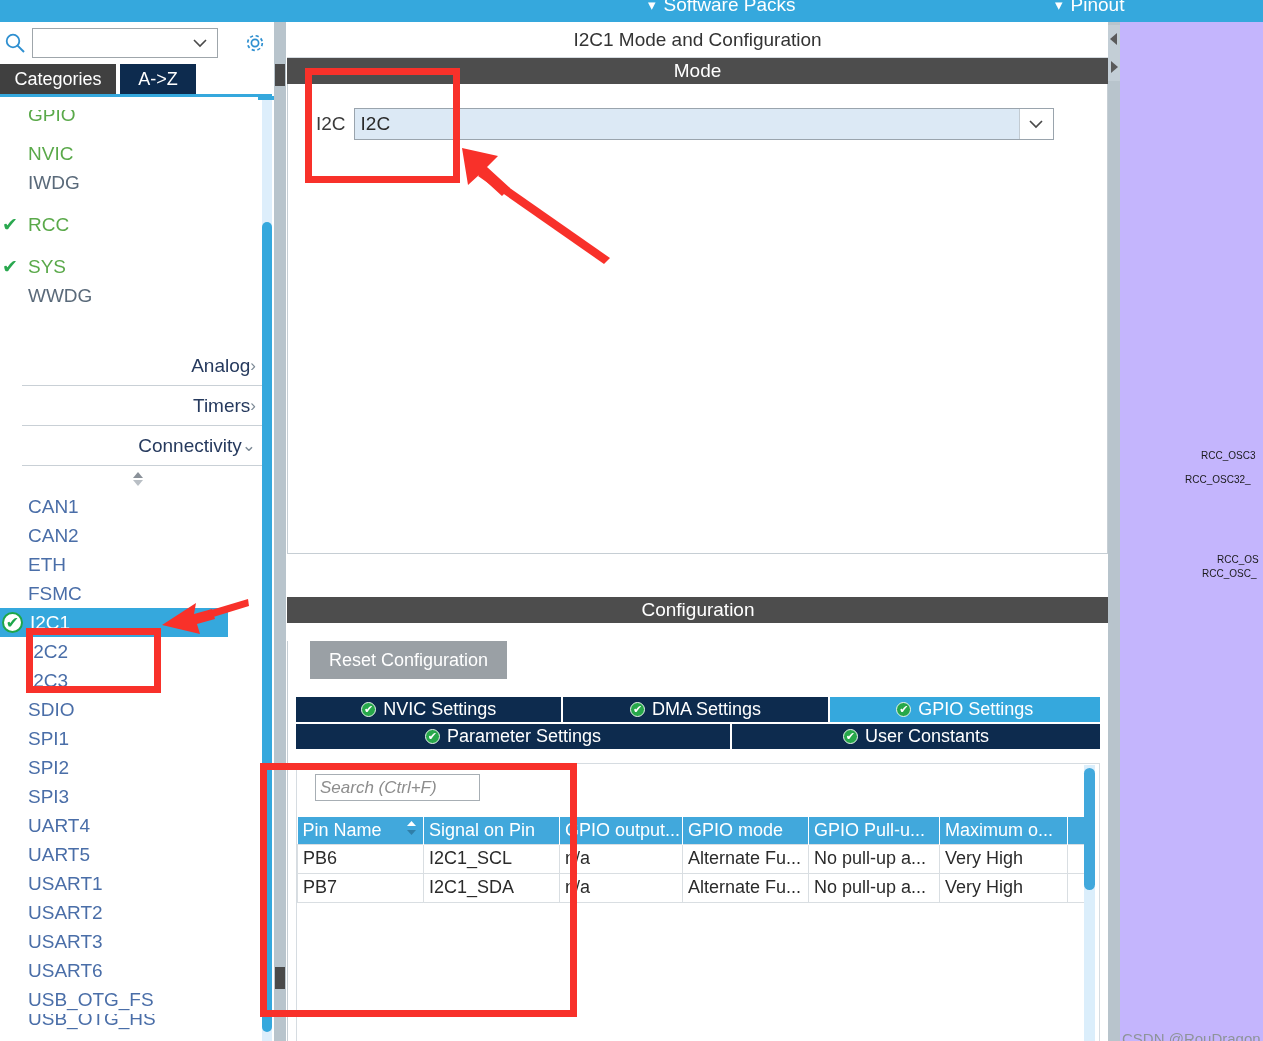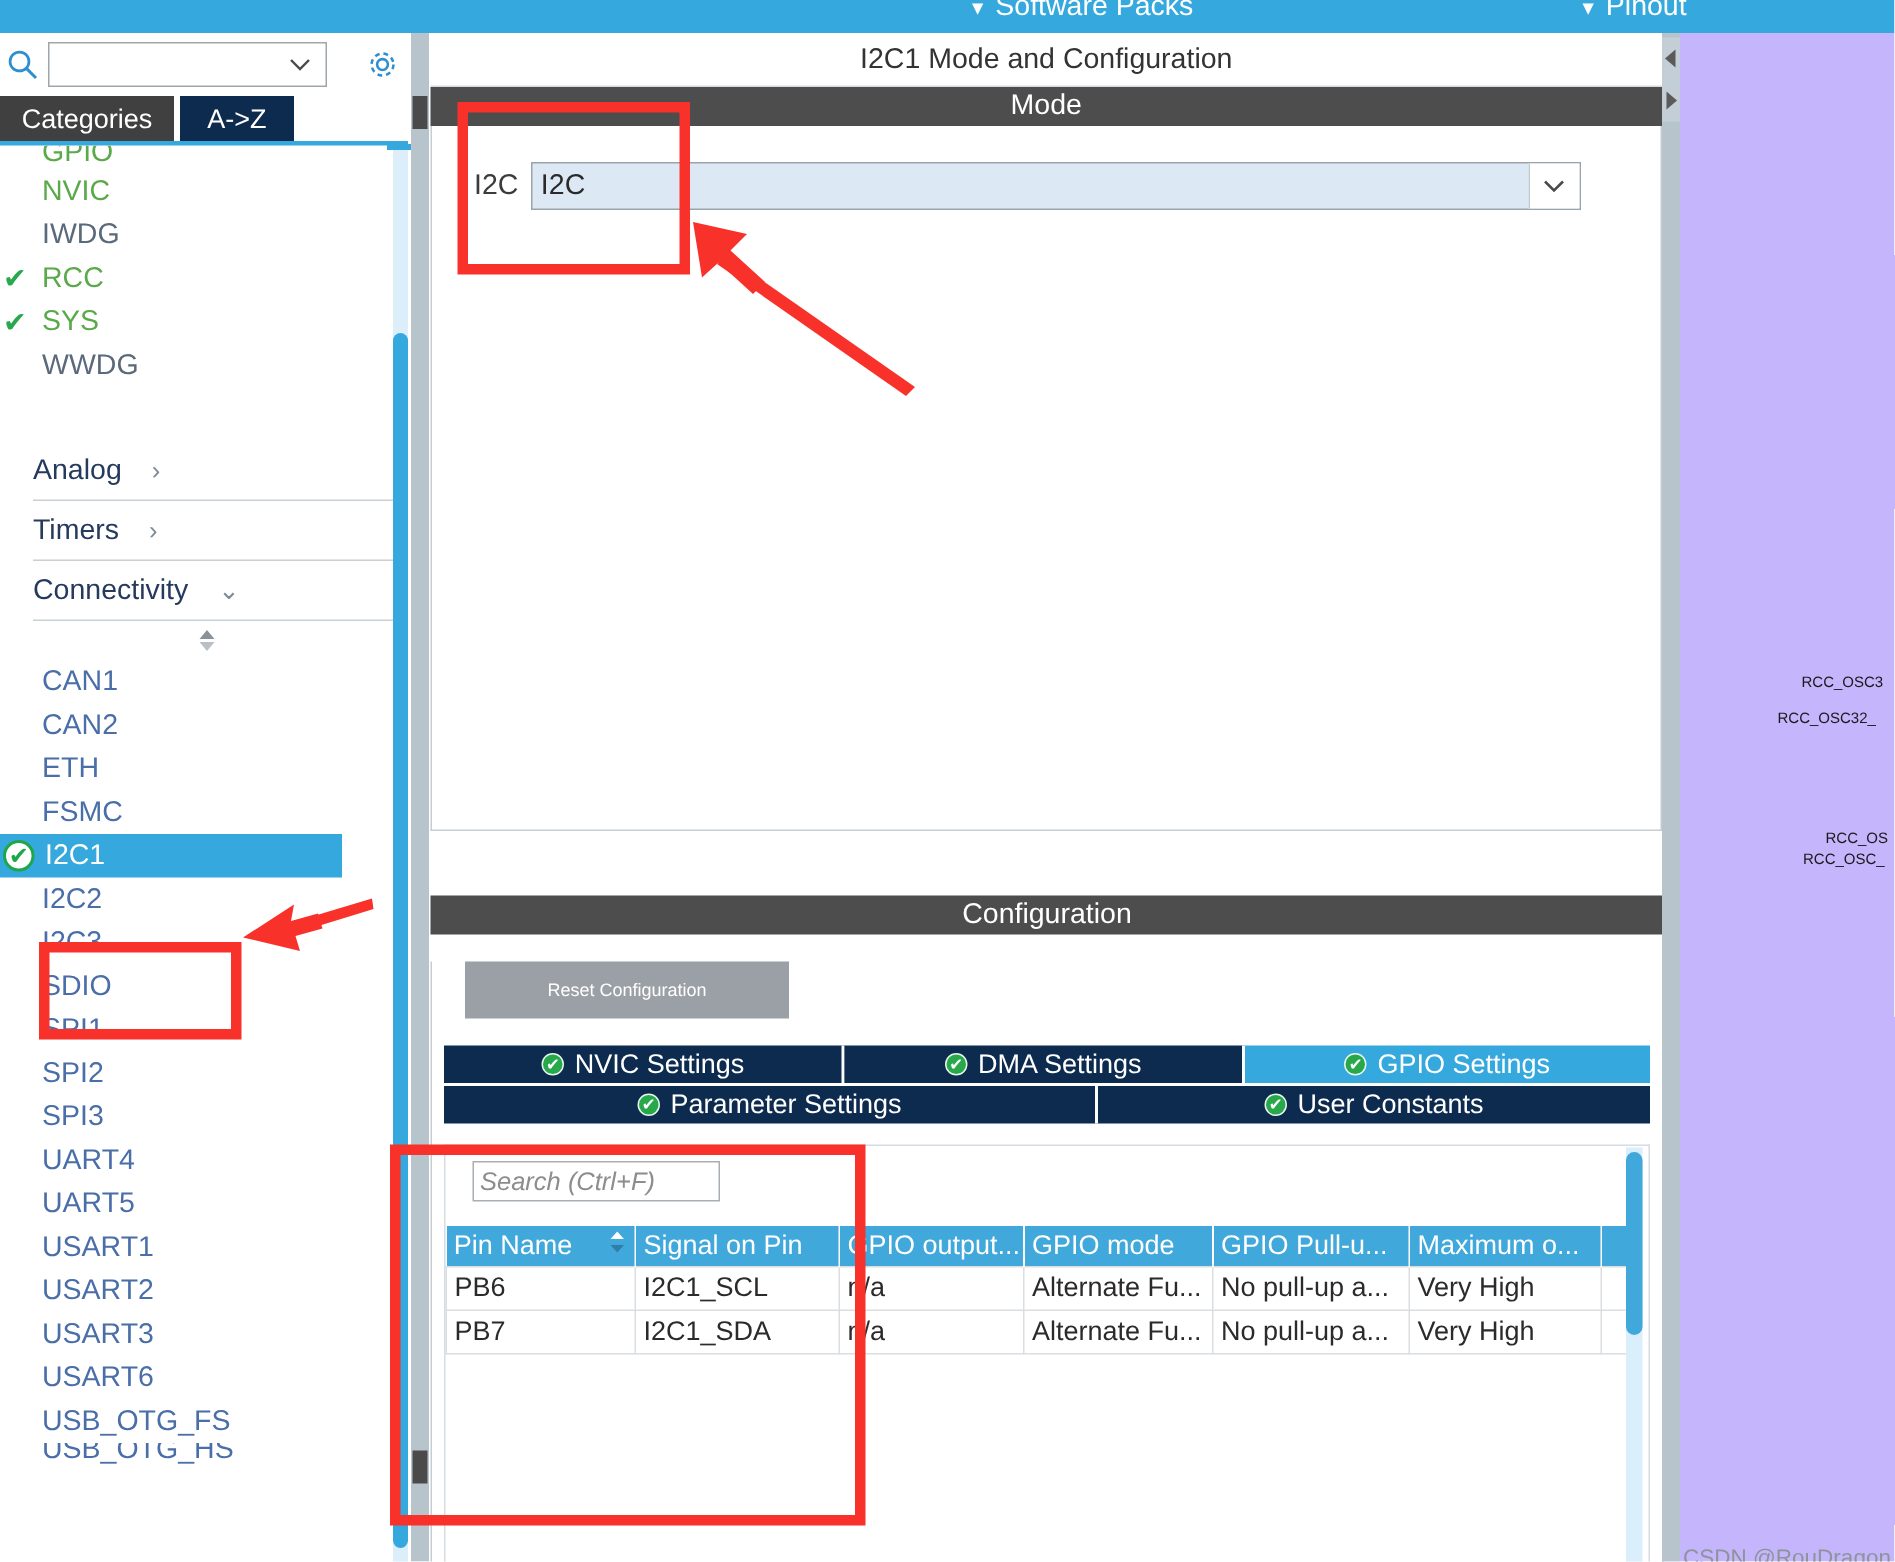--- a/index.html
+++ b/index.html
@@ -68,29 +68,29 @@
   .periph-scroll {
     position: absolute; left: 0; top: 75px; width: 276px; height: 966px;
     overflow: hidden;
   }
   .peri-item {
     height: 29px; display: flex; align-items: center;
     font-size: 19px; color: #4a6ea8; padding-left: 28px;
   }
   .peri-item .tick { color: #2aa84f; font-size: 19px; margin-right: 7px;
      margin-left: -26px; width: 19px; display:inline-block; }
-  .peri-item.green { color: #5aa94a; }
+  .peri-item.green { color: #5aa94a; margin-top: 13px; }
   .peri-item.gray  { color: #5a6a7a; }
   .peri-item.clipped { height: 16px; overflow: hidden; align-items: flex-end; }
 
   .group-row {
     height: 40px; margin: 0 14px 0 22px;
     border-bottom: 1px solid #c9d0d6;
-    display: flex; align-items: center; justify-content: flex-start;
-    font-size: 19px; color: #263a5e; gap: 20px;
+    display: flex; align-items: center; justify-content: flex-end;
+    font-size: 19px; color: #263a5e;
   }
   .group-row .ch { color: #7d8a96; font-size: 17px; padding-right: 6px; }
   .group-spacer { height: 18px; }
   .sortcaret { height: 26px; display: flex; align-items: center; justify-content: center; }
 
   .peri-item.selected {
     background: #35a8dd; color: #ffffff; padding-left: 28px;
     width: 228px;
   }
   .peri-item.selected .badge {
@@ -155,22 +155,22 @@
     display: flex; align-items: center; justify-content: center;
     border-left: 1px solid #c3cbd2;
   }
 
   .config-wrap { position: absolute; left: 0; top: 575px; width: 822px; }
   .config-body {
     background: #ffffff; border: 1px solid #c6ced4; border-top: none;
     height: 420px; position: relative;
   }
   .reset-btn {
-    margin: 18px 0 0 22px; width: 216px; height: 38px;
-    background: #9aa0a5; color: #ffffff; font-size: 12px;
+    margin: 18px 0 0 22px; width: 197px; height: 38px;
+    background: #9aa0a5; color: #ffffff; font-size: 18px;
     display: flex; align-items: center; justify-content: center;
   }
   .tabs1, .tabs2 { display: flex; margin: 18px 8px 0 8px; }
   .tabs2 { margin-top: 2px; }
   .cfg-tab {
     height: 25px; background: #0d2b4e; color: #ffffff; font-size: 18px;
     display: flex; align-items: center; justify-content: center; gap: 7px;
     border-right: 2px solid #ffffff;
   }
   .cfg-tab.active { background: #35a8dd; }

